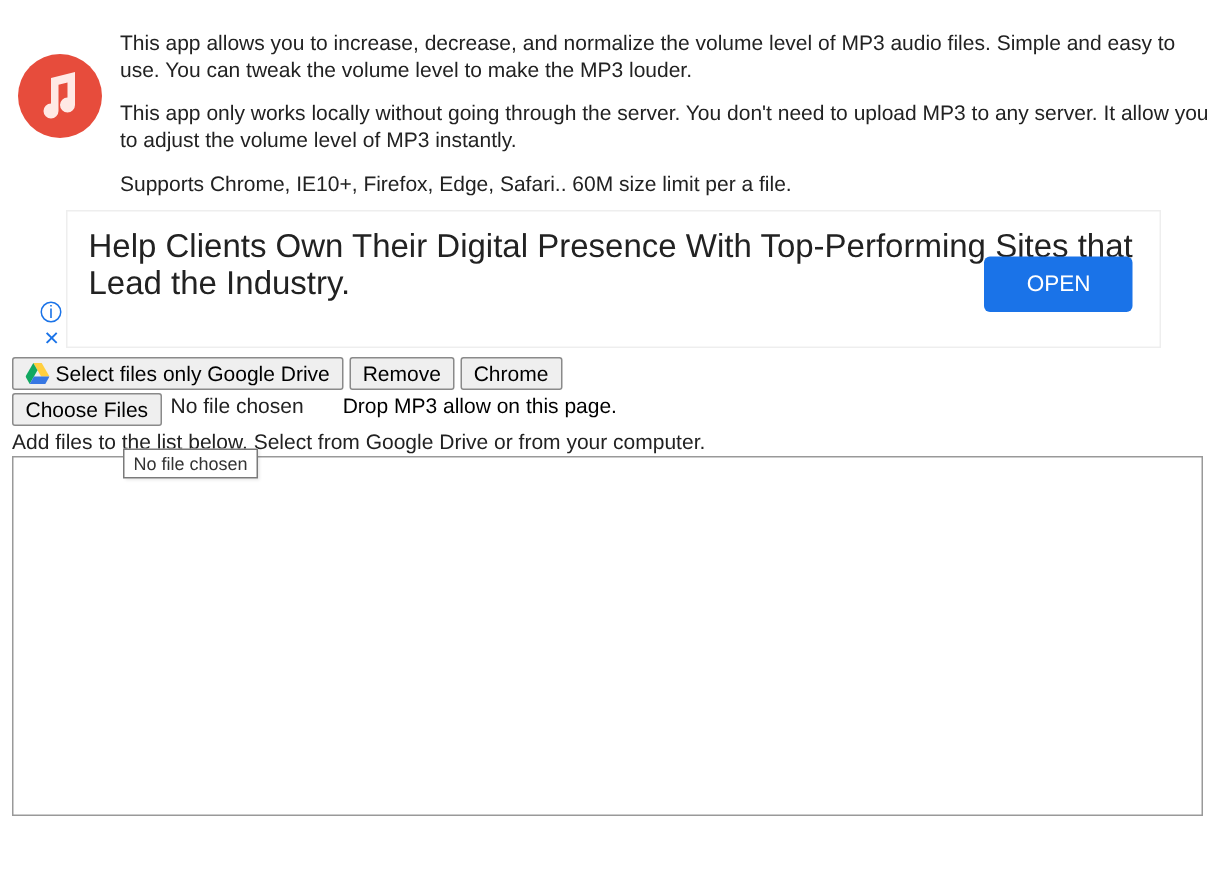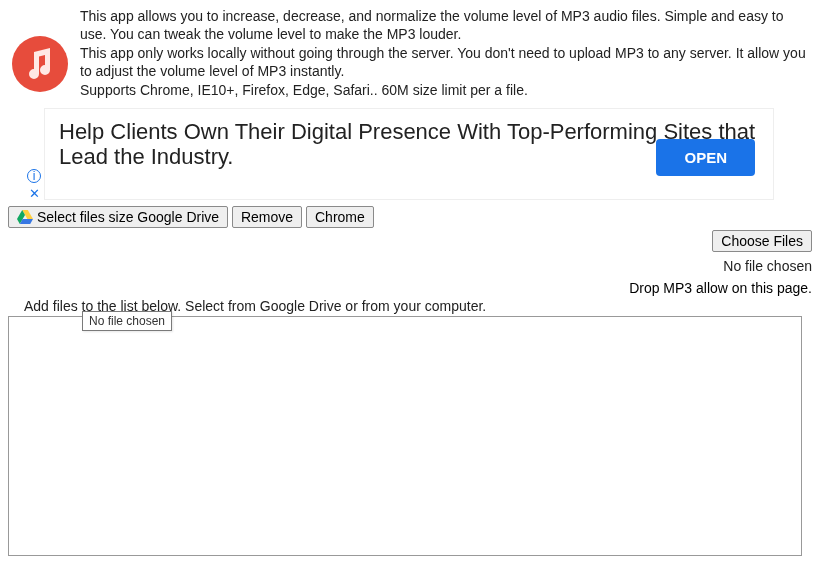--- a/index.html
+++ b/index.html
@@ -29,21 +29,21 @@
   .title {
     font-size: 22px;
     color: #2b5a9e;
     margin: 0 0 4px 0;
     font-weight: normal;
   }
   .desc {
     font-size: 14px;
     line-height: 1.25;
     color: #222;
-    margin: 0 0 2px 0;
+    margin: 12px 0 2px 0;
   }
   .ad-wrap {
     position: relative;
     margin: 6px 0 6px 44px;
     width: 730px;
     height: 92px;
     border: 1px solid #eee;
     background: #fff;
     padding: 8px 14px 8px 14px;
     font-family: Arial, sans-serif;
@@ -57,21 +57,21 @@
     color: #222;
     line-height: 1.15;
     margin-top: 2px;
   }
   .ad-open {
     position: absolute;
     right: 18px;
     top: 30px;
     background: #1a73e8;
     color: #fff;
-    font-weight: bold;
+    font-weight: normal;
     font-size: 15px;
     border-radius: 4px;
     padding: 10px 28px;
     text-align: left;
   }
   .ad-i {
     position:absolute;
     left:-18px;
     bottom:16px;
     color:#1a73e8;
@@ -107,35 +107,34 @@
     gap: 4px;
     vertical-align: middle;
   }
   .gdrive-icon {
     width: 16px; height: 14px;
     display:inline-block;
   }
   .row2 {
     padding: 2px 8px 0 8px;
     display: flex;
-    align-items: flex-end;
+    align-items: flex-start;
     gap: 6px;
-    flex-direction: column;
   }
   .file-status {
     font-size: 14px;
     color: #222;
   }
   .drop-hint {
     margin-left: 20px;
     font-size: 14px;
     color: #000;
   }
   .instruct {
-    padding: 2px 24px;
+    padding: 2px 8px;
     font-size: 14px;
   }
   .textarea-wrap {
     padding: 0 8px;
     position: relative;
   }
   textarea.filelist {
     width: 794px;
     height: 240px;
     resize: none;
@@ -184,21 +183,21 @@
 
 <div class="toolbar">
   <button class="btn">
     <span class="gdrive-icon">
       <svg viewBox="0 0 16 14" width="16" height="14">
         <polygon points="5.2,0 10.8,0 16,9 10.4,9" fill="#ffcf3f"></polygon>
         <polygon points="5.2,0 0,9 2.8,14 8,4.9" fill="#11a861"></polygon>
         <polygon points="16,9 13.2,14 2.8,14 5.6,9" fill="#3777e3"></polygon>
       </svg>
     </span>
-    <span>Select files size Google Drive</span>
+    <span>Select files only Google Drive</span>
   </button>
   <button class="btn">Remove</button>
   <button class="btn">Chrome</button>
 </div>
 
 <div class="row2">
   <button class="btn">Choose Files</button>
   <span class="file-status">No file chosen</span>
   <span class="drop-hint">Drop MP3 allow on this page.</span>
 </div>

